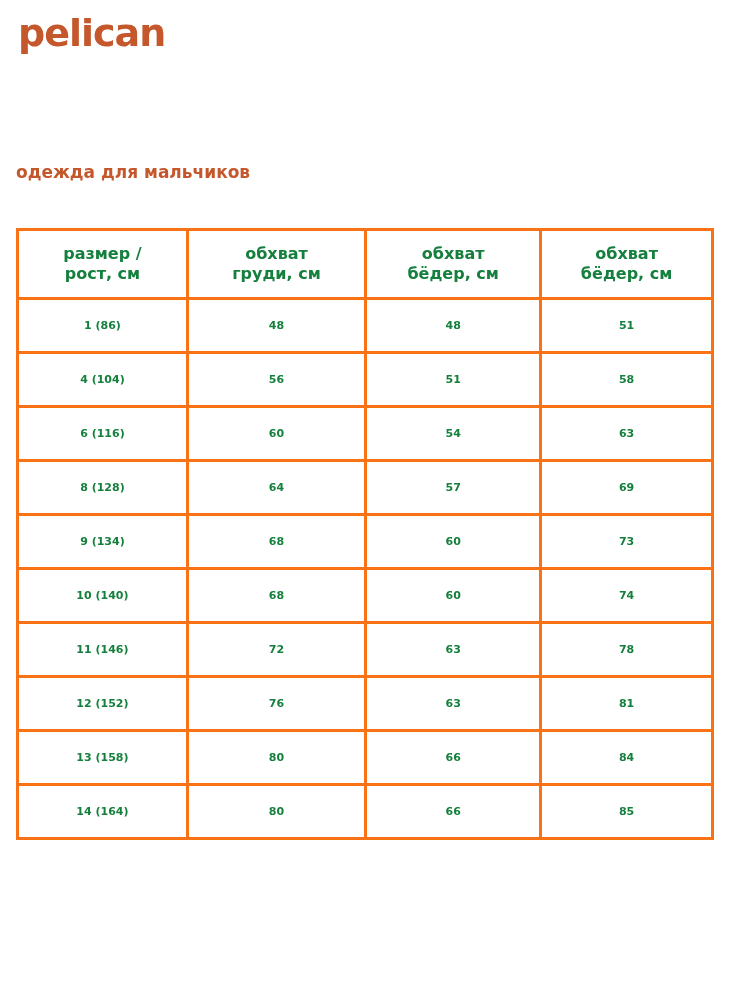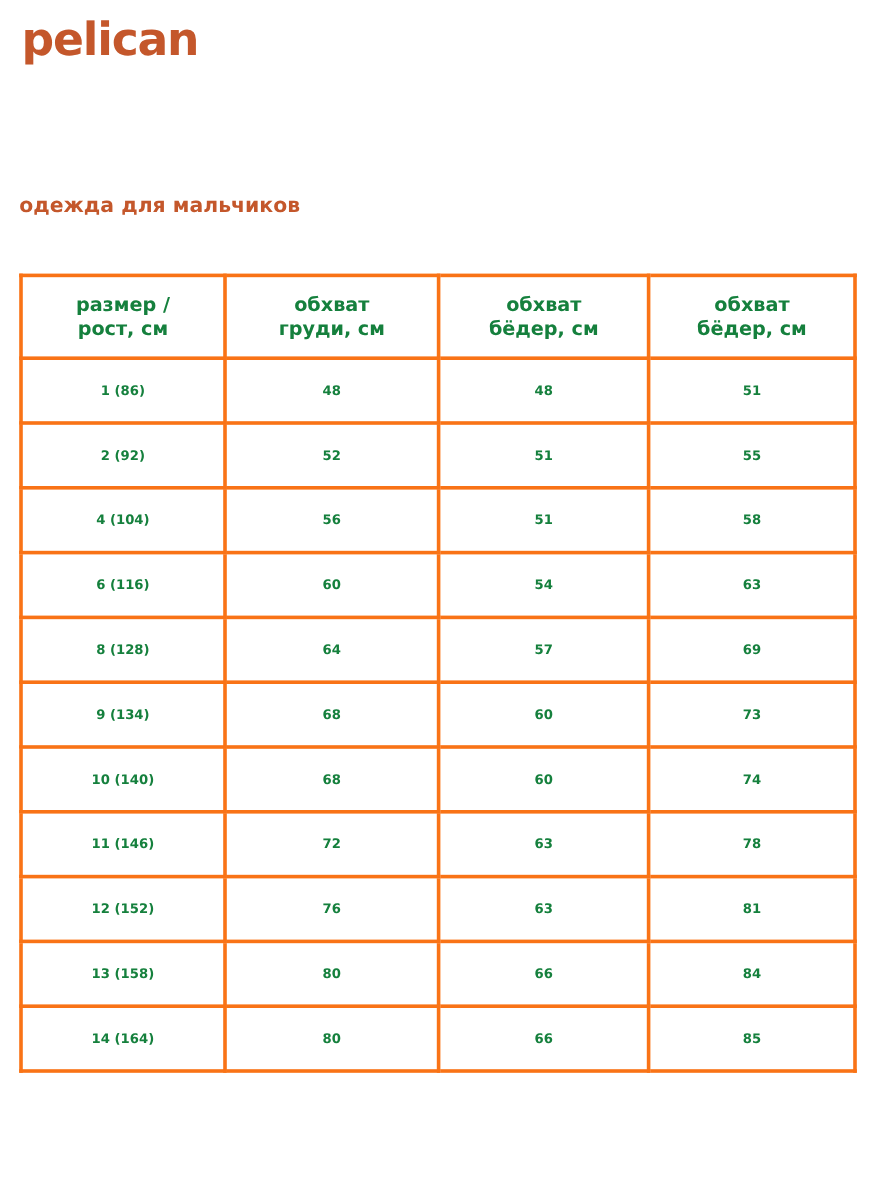--- a/index.html
+++ b/index.html
@@ -107,26 +107,20 @@
       </tr>
     </thead>
     <tbody>
       <tr>
         <td>1 (86)</td>
         <td>48</td>
         <td>48</td>
         <td>51</td>
       </tr>
       <tr>
-        <td>2 (92)</td>
-        <td>52</td>
-        <td>51</td>
-        <td>55</td>
-      </tr>
-      <tr>
         <td>4 (104)</td>
         <td>56</td>
         <td>51</td>
         <td>58</td>
       </tr>
       <tr>
         <td>6 (116)</td>
         <td>60</td>
         <td>54</td>
         <td>63</td>

